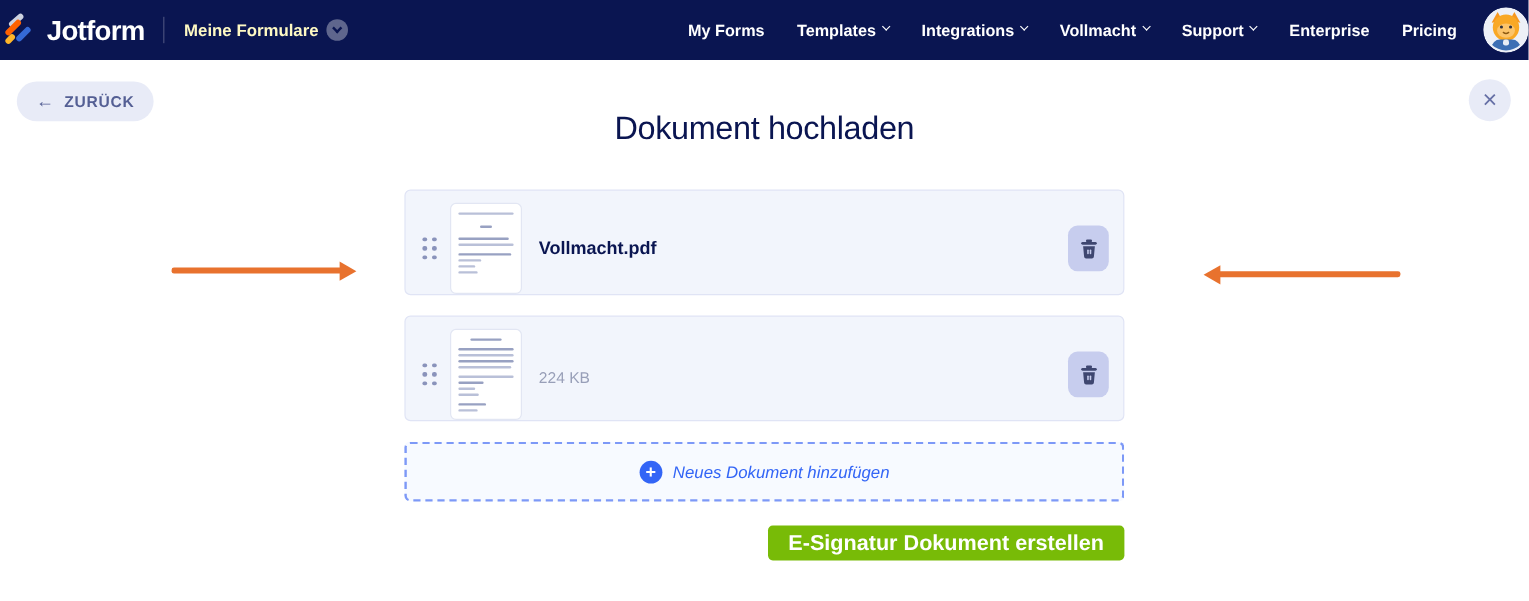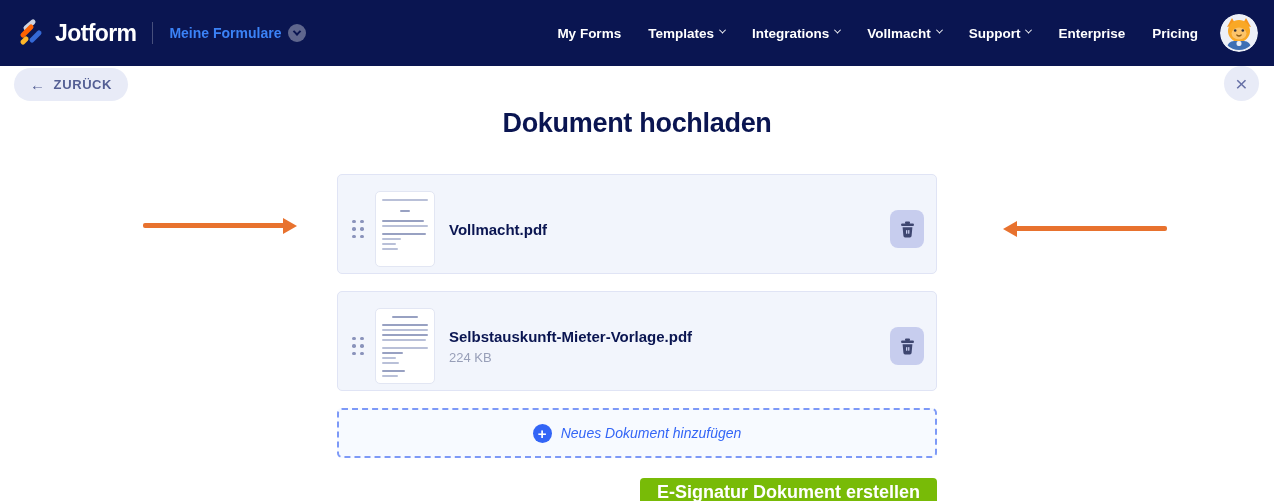--- a/index.html
+++ b/index.html
@@ -1,48 +1,48 @@
 <!DOCTYPE html>
 <html><head>
 <meta charset="utf-8">
 <style>
   * { margin:0; padding:0; box-sizing:border-box; }
   body { font-family:"Liberation Sans", sans-serif; background:#fff; }
   .page { position:relative; width:1274px; height:501px; background:#ffffff; overflow:hidden; }
 
   
-  .navbar { height:66px; background:#0a1551; display:flex; align-items:center; padding:0 16px; }
+  .navbar { height:50px; background:#0a1551; display:flex; align-items:center; padding:0 0; }
   .brand { display:flex; align-items:center; gap:9px; cursor:pointer; }
   .brand-name { color:#fff; font-size:23px; font-weight:700; letter-spacing:-0.6px; }
   .nav-divider { width:1px; height:22px; background:rgba(255,255,255,.25); margin:0 16px; }
-  .workspace { display:flex; align-items:center; gap:7px; color:#3b82f6; font-size:14px; font-weight:700; cursor:pointer; }
+  .workspace { display:flex; align-items:center; gap:7px; color:#fef9c3; font-size:14px; font-weight:700; cursor:pointer; }
   .ws-badge { width:18px; height:18px; border-radius:50%; background:rgba(255,255,255,.35); display:flex; align-items:center; justify-content:center; color:#0a1551; }
   .chev { width:6px; height:6px; border-right:2px solid currentColor; border-bottom:2px solid currentColor; transform:rotate(45deg) translate(-1px,-1px); display:inline-block; }
   .nav-menu { margin-left:auto; display:flex; align-items:center; gap:27px; }
   .nav-item { display:flex; align-items:center; gap:6px; color:#fff; font-size:13.5px; font-weight:700; cursor:pointer; white-space:nowrap; }
   .nav-item .chev { width:5px; height:5px; border-width:1.5px; margin-top:-3px; }
   .avatar-btn { margin-left:22px; width:38px; height:38px; border-radius:50%; cursor:pointer; flex:0 0 auto; }
 
   
   .back-btn { position:absolute; left:14px; top:68px; display:flex; align-items:center; gap:8px;
     background:#e8ebf7; border:none; border-radius:18px; padding:9px 16px; color:#545f94;
     font-family:inherit; font-size:13px; font-weight:700; letter-spacing:.6px; cursor:pointer; }
   .back-arrow { font-size:15px; line-height:1; }
   .close-btn { position:absolute; right:15px; top:66px; width:35px; height:35px; border-radius:50%;
     background:#e8ebf7; border:none; color:#6670a6; font-size:21px; line-height:1;
     display:flex; align-items:center; justify-content:center; cursor:pointer; font-family:inherit; }
 
   
   .content { padding-top:42px; text-align:center; }
-  .page-title { font-size:27px; font-weight:700; color:#0a1551; letter-spacing:-0.3px; }
+  .page-title { font-size:27px; font-weight:400; color:#0a1551; letter-spacing:-0.3px; }
   .page-subtitle { margin-top:8px; font-size:13.5px; color:#8b93b0; }
 
   
   .file-list { width:600px; margin:35px auto 0; text-align:left; }
-  .file-card { display:flex; align-items:center; height:100px; background:#f2f5fc; border:1px solid #e0e4f5;
+  .file-card { display:flex; align-items:center; height:88px; background:#f2f5fc; border:1px solid #e0e4f5;
     border-radius:5px; padding:10px 12px 0 14px; margin-bottom:17px; }
   .drag-handle { display:grid; grid-template-columns:repeat(2,4px); gap:4px; margin-right:11px; cursor:grab; }
   .drag-handle i { width:3.5px; height:3.5px; border-radius:50%; background:#8a93bb; display:block; }
   .thumb { width:60px; height:76px; background:#fff; border:1px solid #e2e6f3; border-radius:5px;
     margin-right:14px; padding:7px 6px; overflow:hidden; display:flex; flex-direction:column; }
   .tl { height:2px; border-radius:1px; background:#b9c0d8; margin-bottom:3px; flex:0 0 auto; }
   .tl.dark { background:#98a1c2; }
   .tl.c { align-self:center; }
   .file-meta { flex:1; }
   .file-name { font-size:15px; font-weight:700; color:#0a1551; }
@@ -208,21 +208,20 @@
           <span class="tl" style="width:96%"></span>
           <span class="tl" style="width:100%; margin-top:3px"></span>
           <span class="tl dark" style="width:45%"></span>
           <span class="tl" style="width:30%"></span>
           <span class="tl" style="width:38%"></span>
           <span class="tl dark" style="width:50%; margin-top:3px"></span>
           <span class="tl" style="width:34%"></span>
 
         </div>
         <div class="file-meta">
-          <div class="file-name">Selbstauskunft-Mieter-Vorlage.pdf</div>
           <div class="file-size">224 KB</div>
         </div>
         <button class="trash-btn">
           <svg width="15" height="17" viewBox="0 0 15 17">
             <rect x="5" y="0.5" width="5" height="2.4" rx="1" fill="#3e4670"></rect>
             <rect x="1" y="2.6" width="13" height="2.4" rx="1.2" fill="#3e4670"></rect>
             <path d="M2.6 6.2h9.8l-0.8 8.6a1.7 1.7 0 0 1-1.7 1.6H5.1a1.7 1.7 0 0 1-1.7-1.6z" fill="#3e4670"></path>
             <rect x="6" y="9" width="1.3" height="3.8" rx="0.6" fill="#c7cdee"></rect>
             <rect x="8.1" y="9" width="1.3" height="3.8" rx="0.6" fill="#c7cdee"></rect>
           </svg>

